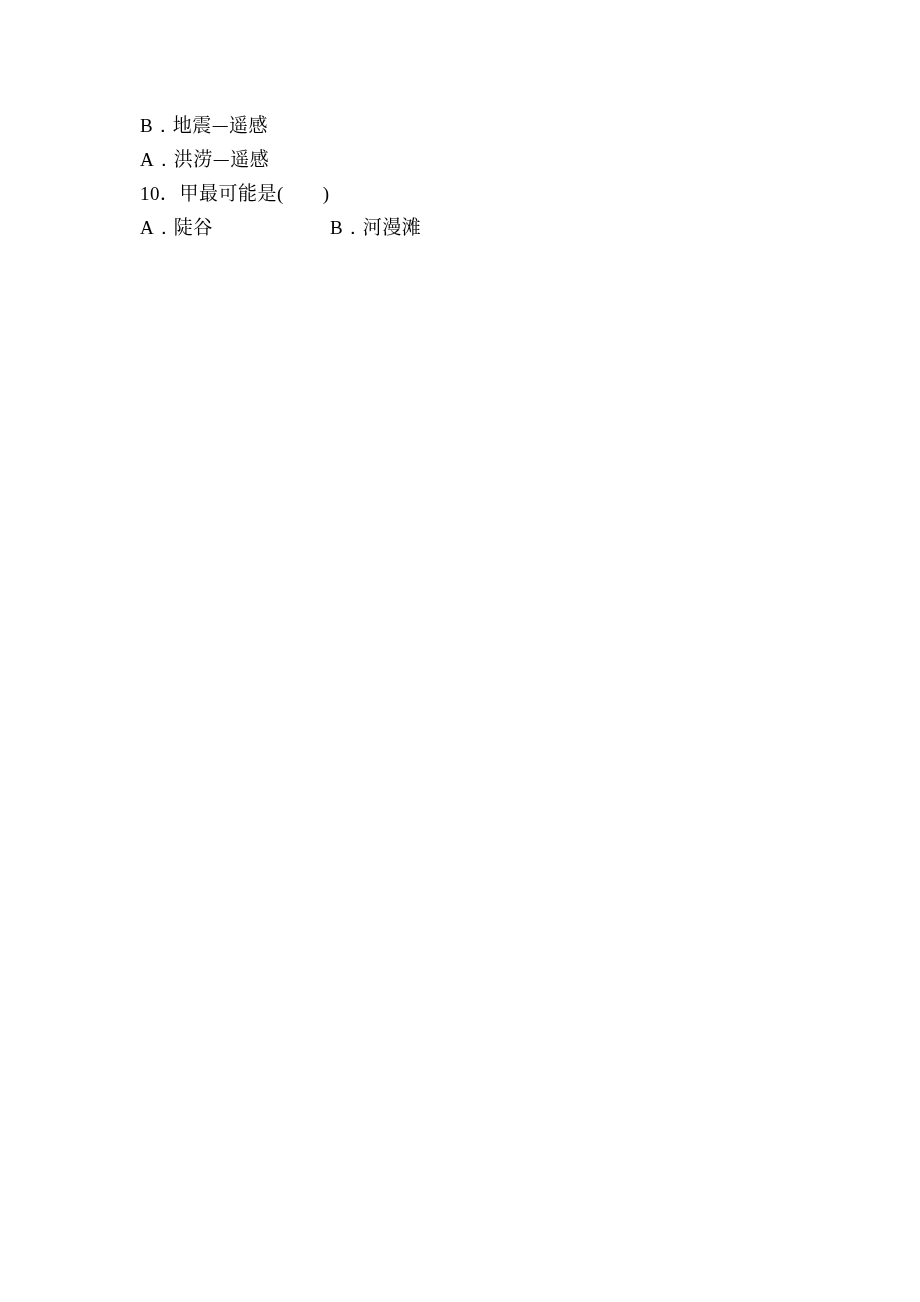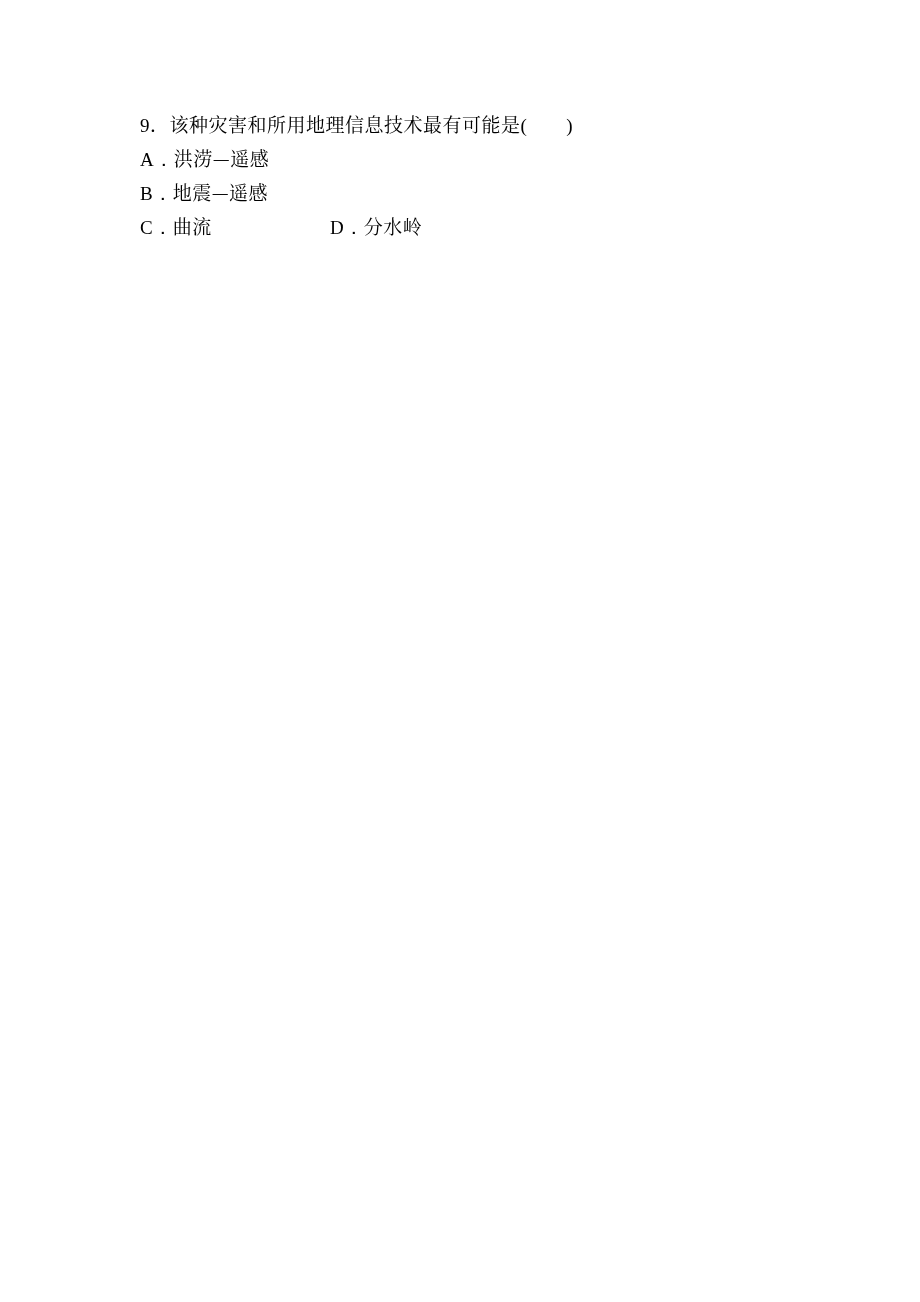--- a/index.html
+++ b/index.html
@@ -48,31 +48,31 @@
   .cn {
     font-family: "Songti SC", "SimSun", "Noto Serif CJK SC", serif;
   }
 </style>
 </head>
 <body>
 
 <div class="page">
 
   <div class="line">
-    <span class="num">9</span><span class="cn">．</span><span class="cn">该种灾害和所用地理信息技术最有可能是</span><span class="paren">(　　)</span>
+    <span class="opt-letter">B．</span><span class="cn">地震—遥感</span>
   </div>
   <div class="line">
     <span class="opt-letter">A．</span><span class="cn">洪涝—遥感</span>
   </div>
+
   <div class="line">
-    <span class="opt-letter">B．</span><span class="cn">地震—遥感</span>
+    <span class="num">10</span><span class="cn">．</span><span class="cn">甲最可能是</span><span class="paren">(　　)</span>
   </div>
-
   <div class="two-col">
     <div class="line col-left">
-      <span class="opt-letter">C．</span><span class="cn">曲流</span>
+      <span class="opt-letter">A．</span><span class="cn">陡谷</span>
     </div>
     <div class="line col-right">
-      <span class="opt-letter">D．</span><span class="cn">分水岭</span>
+      <span class="opt-letter">B．</span><span class="cn">河漫滩</span>
     </div>
   </div>
 
 </div>
 
 </body></html>

